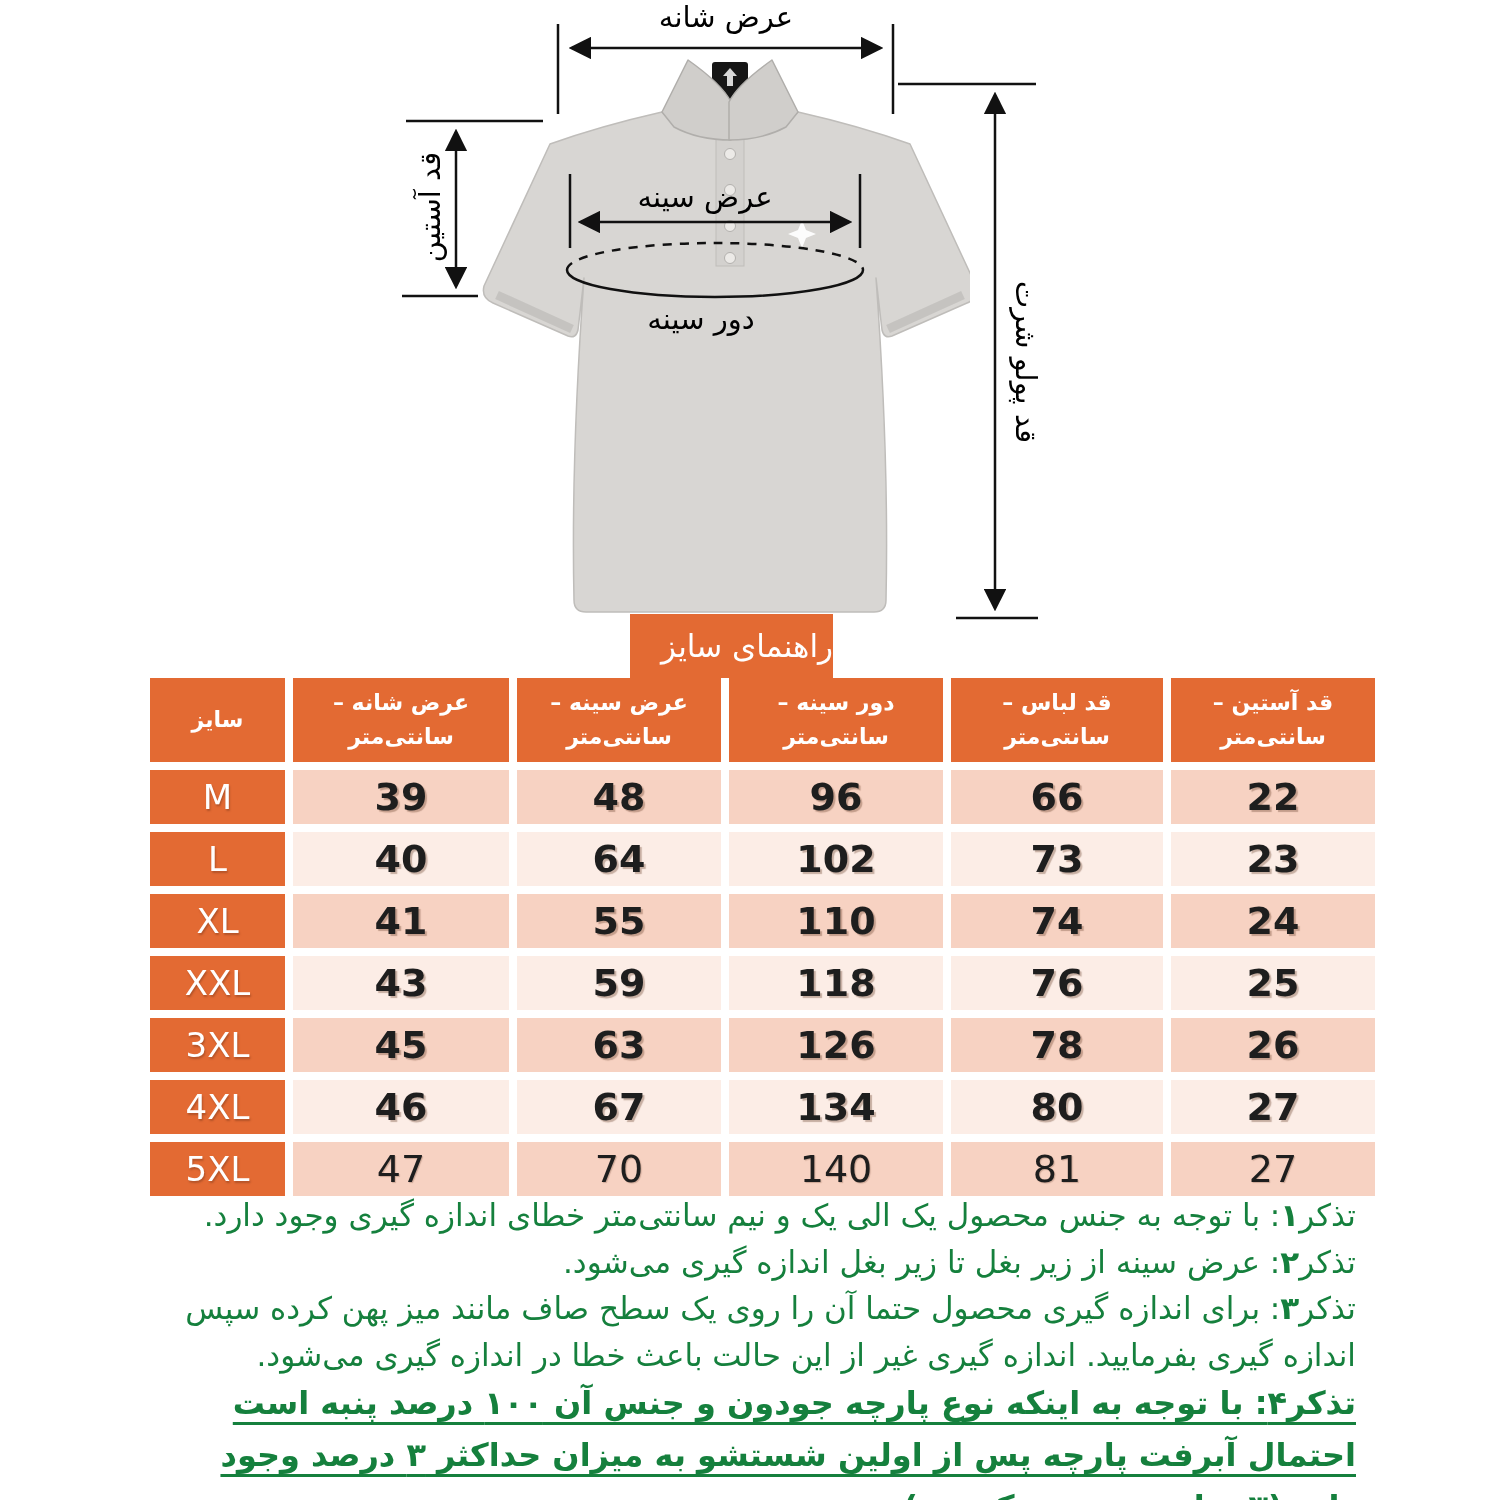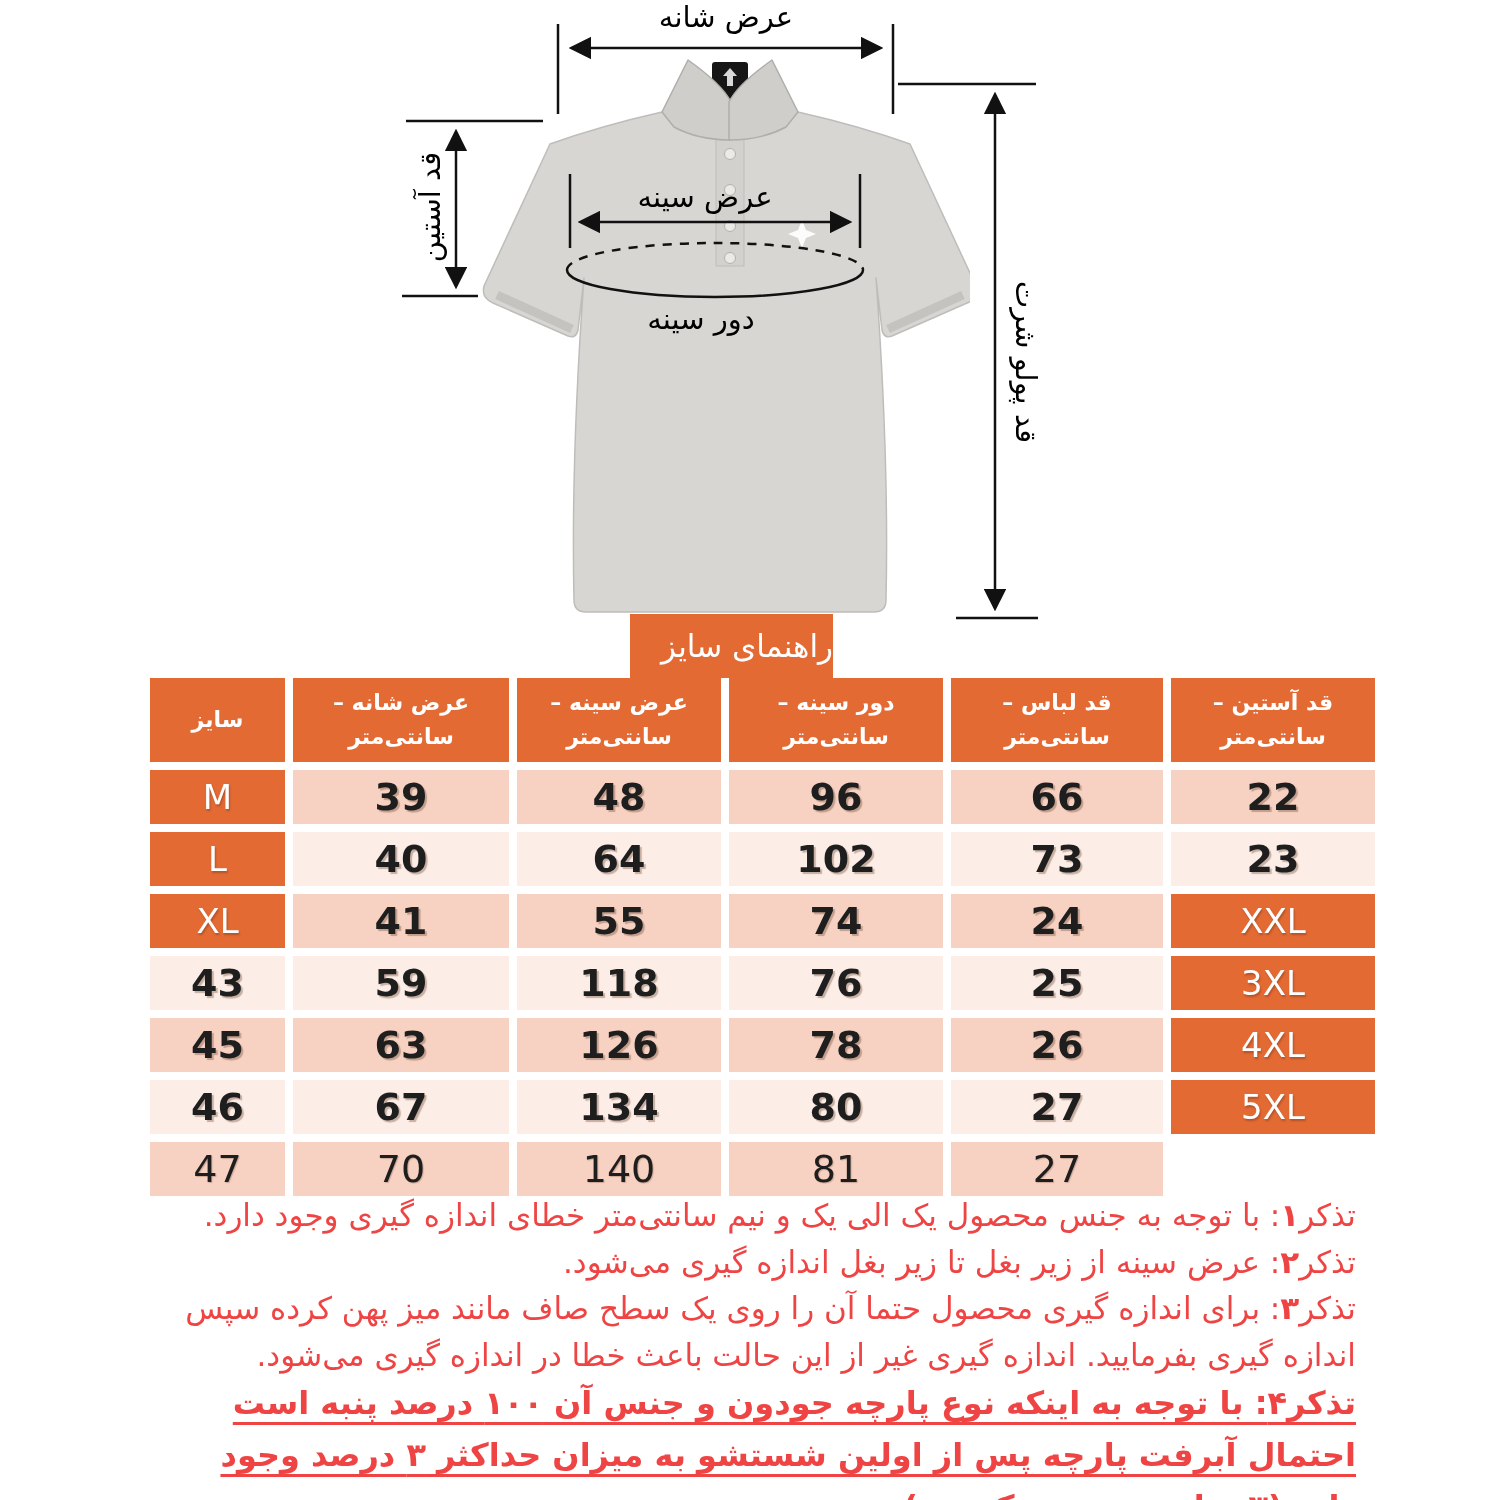--- a/index.html
+++ b/index.html
@@ -52,21 +52,21 @@
     text-shadow:2px 2px 1px rgba(110,70,50,.38);
   }
   #size-table .cell.dark{background:var(--band-dark);}
   #size-table .cell.light{background:var(--band-light);}
   #size-table .cell.thin{font-weight:400;text-shadow:1px 1px 1px rgba(110,70,50,.3);}
   
   #notes{
     position:absolute;left:148px;top:1192px;width:1208px;
     direction:rtl;text-align:right;
   }
-  .note{font-size:31px;line-height:1.5;color:#ef4444;}
+  .note{font-size:31px;line-height:1.5;color:#15803d;}
   .note .num{font-weight:700;}
   .note.emph{
     font-weight:700;font-size:32px;line-height:1.62;
     text-decoration:underline;text-decoration-thickness:2.5px;text-underline-offset:8px;
   }
 </style>
 </head>
 <body>
 
 <div id="canvas">
@@ -161,20 +161,21 @@
       <div class="cell dark">22</div>
       <div class="size-cell">L</div>
       <div class="cell light">40</div>
       <div class="cell light">64</div>
       <div class="cell light">102</div>
       <div class="cell light">73</div>
       <div class="cell light">23</div>
       <div class="size-cell">XL</div>
       <div class="cell dark">41</div>
       <div class="cell dark">55</div>
+      <div class="cell dark">110</div>
       <div class="cell dark">74</div>
       <div class="cell dark">24</div>
       <div class="size-cell">XXL</div>
       <div class="cell light">43</div>
       <div class="cell light">59</div>
       <div class="cell light">118</div>
       <div class="cell light">76</div>
       <div class="cell light">25</div>
       <div class="size-cell">3XL</div>
       <div class="cell dark">45</div>

